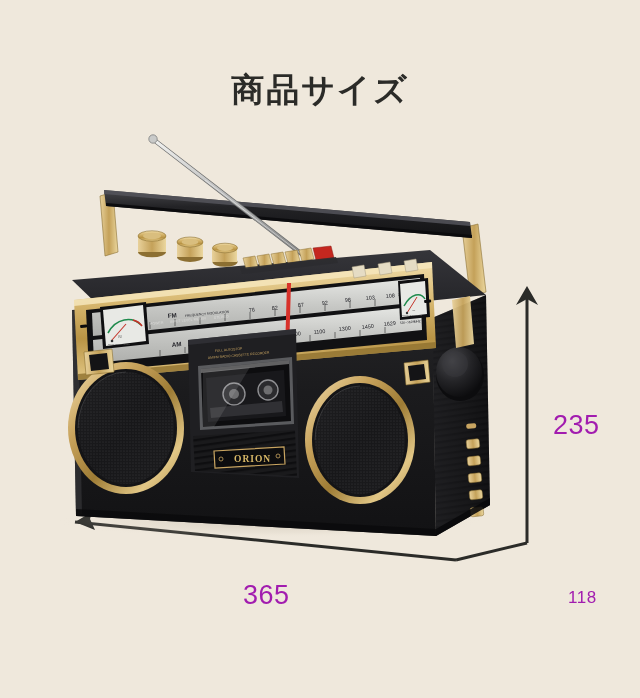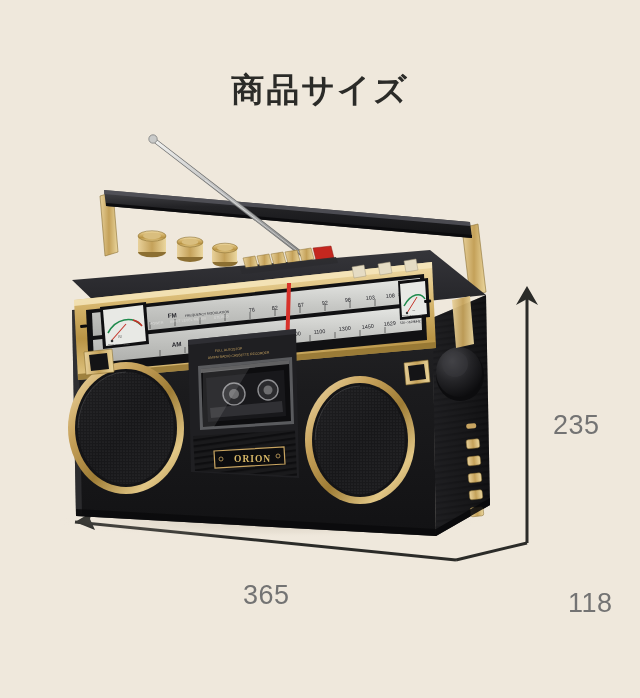--- a/index.html
+++ b/index.html
@@ -12,26 +12,26 @@
 
   
   .title{
     position:absolute;left:0;top:68px;width:640px;text-align:center;
     font-size:33px;font-weight:bold;letter-spacing:2px;color:#2B2B28;
     font-family:"DejaVu Sans","Liberation Sans",sans-serif;
   }
 
   
   .dim{
-    position:absolute;color:#737373;font-size:27px;letter-spacing:0.5px;
+    position:absolute;color:#a21caf;font-size:27px;letter-spacing:0.5px;
     font-family:"Liberation Sans",sans-serif;white-space:nowrap;
   }
   #dim-w{left:243px;top:580px;}
   #dim-h{left:553px;top:410px;}
-  #dim-d{left:568px;top:588px;font-size:27px;}
+  #dim-d{left:568px;top:588px;font-size:17px;}
 
   
   svg.layer{position:absolute;left:0;top:0;width:640px;height:698px;overflow:visible;}
   svg.layer.behind{z-index:1;}
 
   .product{position:absolute;left:0;top:0;width:640px;height:698px;z-index:20;}
 </style>
 </head>
 <body style="background: rgb(239, 232, 220);">
 

